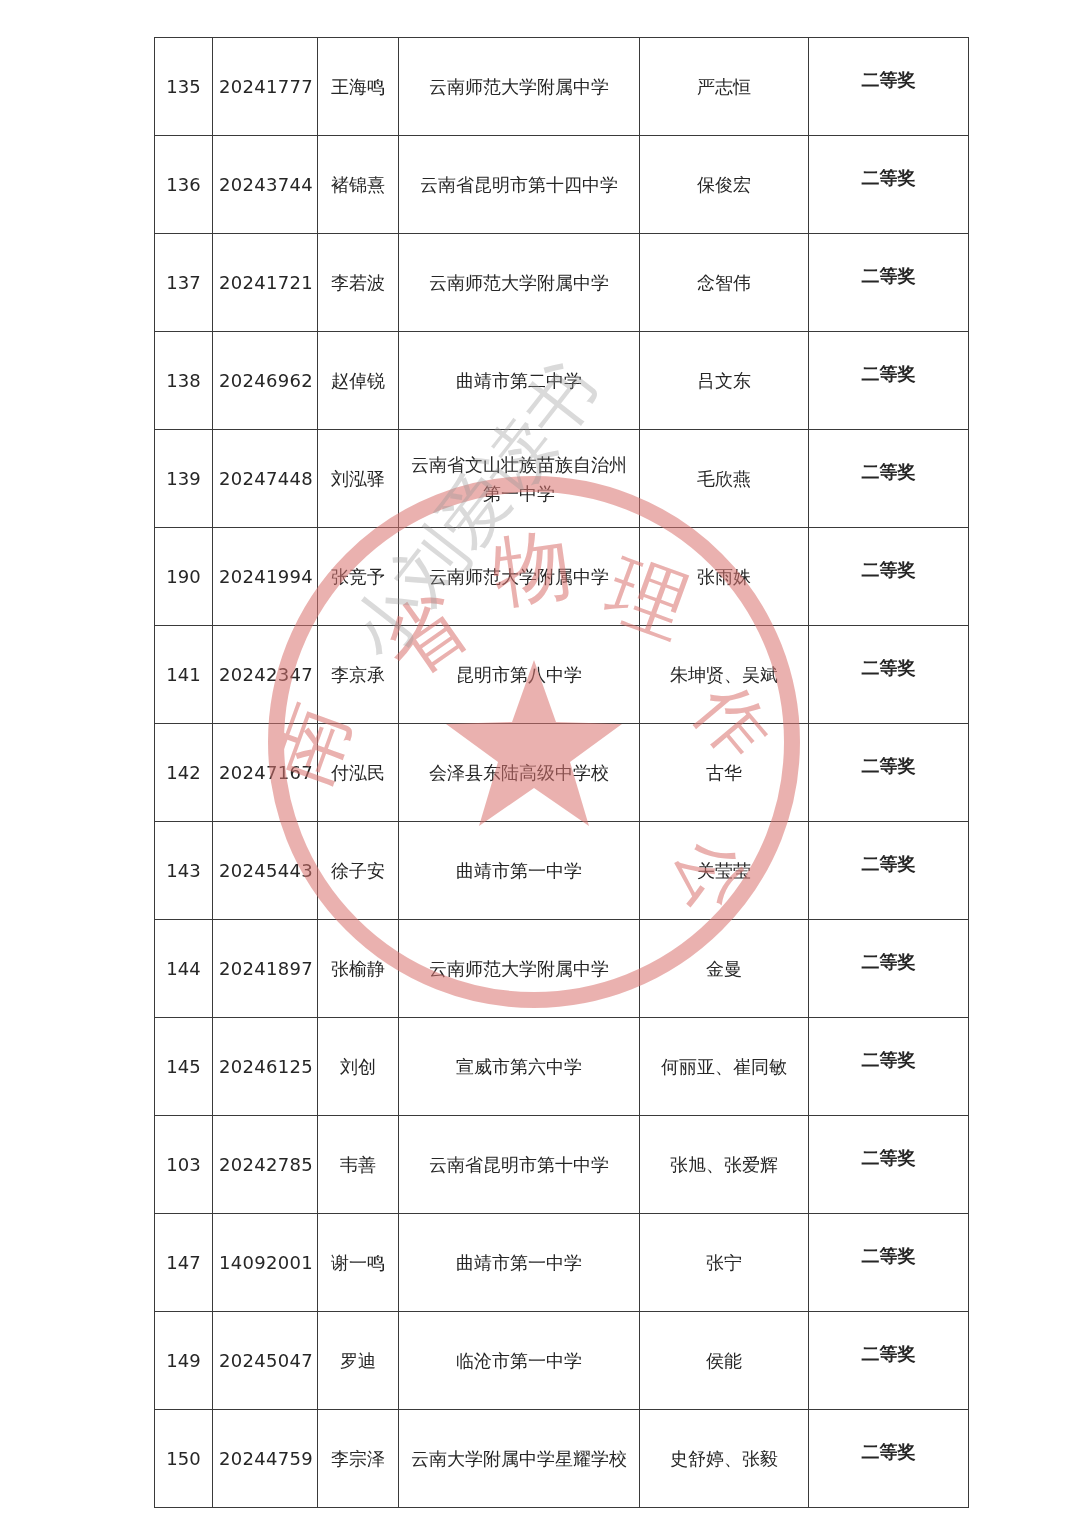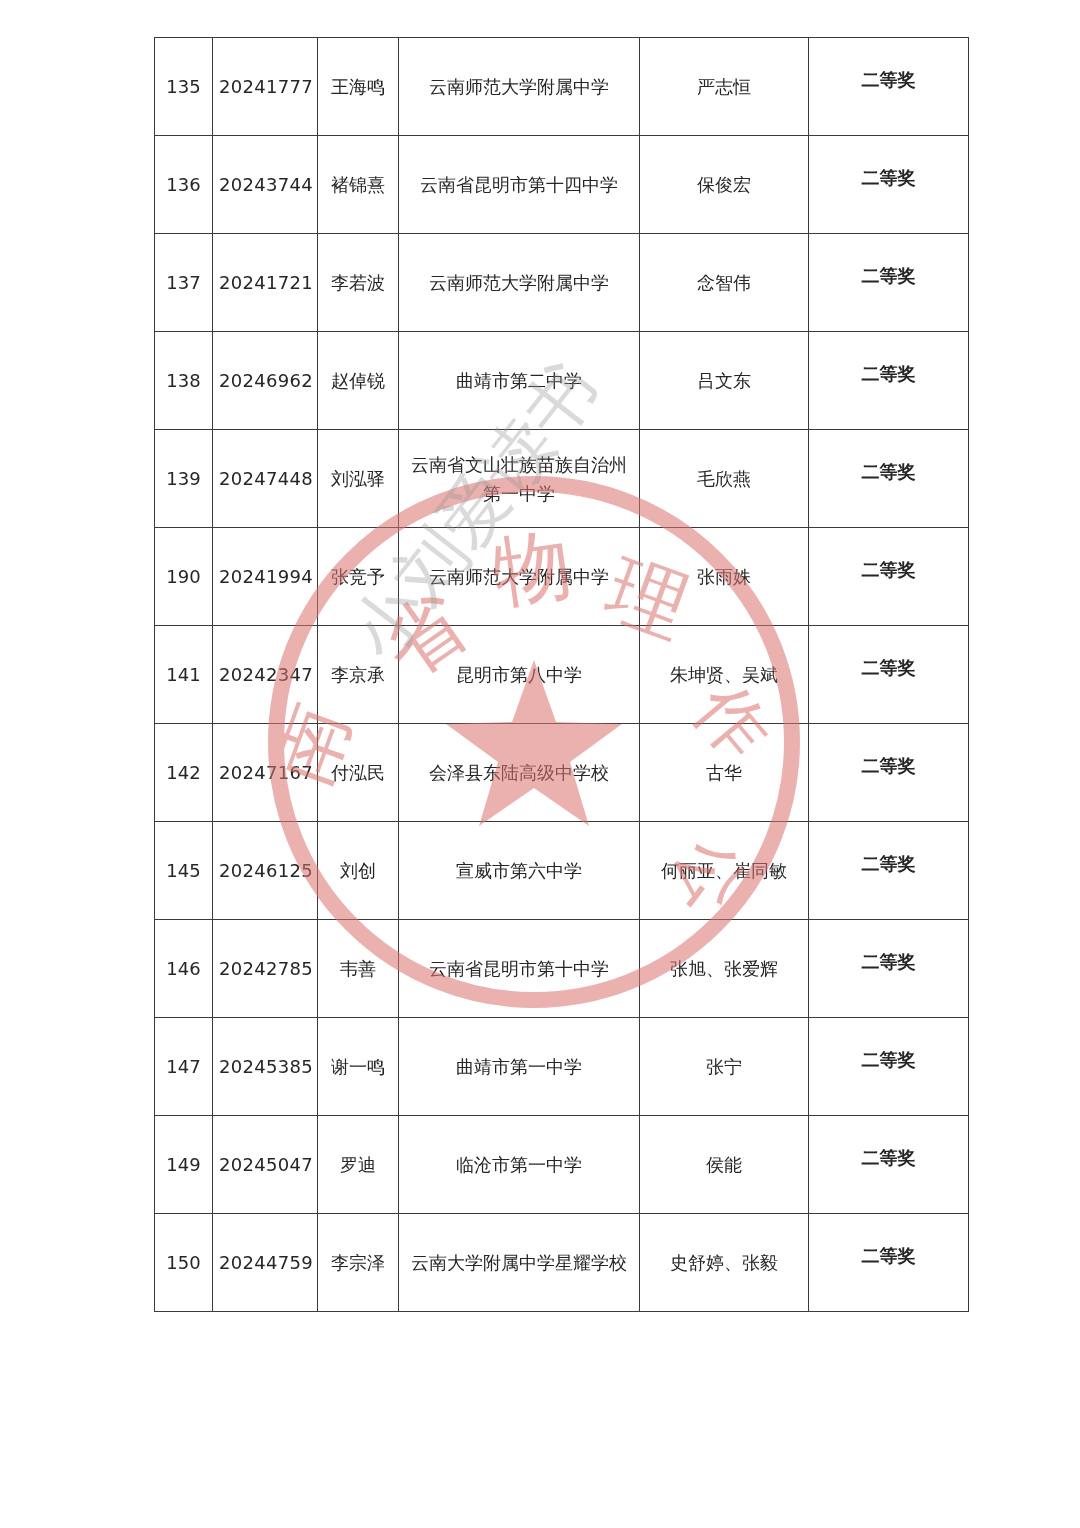--- a/index.html
+++ b/index.html
@@ -154,38 +154,54 @@
         </tr>
         <tr>
           <td class="idx">142</td>
           <td class="num">20247167</td>
           <td class="name">付泓民</td>
           <td class="school">会泽县东陆高级中学校</td>
           <td class="teacher">古华</td>
           <td class="award">二等奖</td>
         </tr>
         <tr>
+          <td class="idx">143</td>
+          <td class="num">20245443</td>
+          <td class="name">徐子安</td>
+          <td class="school">曲靖市第一中学</td>
+          <td class="teacher">关莹莹</td>
+          <td class="award">二等奖</td>
+        </tr>
+        <tr>
+          <td class="idx">144</td>
+          <td class="num">20241897</td>
+          <td class="name">张榆静</td>
+          <td class="school">云南师范大学附属中学</td>
+          <td class="teacher">金曼</td>
+          <td class="award">二等奖</td>
+        </tr>
+        <tr>
           <td class="idx">145</td>
           <td class="num">20246125</td>
           <td class="name">刘创</td>
           <td class="school">宣威市第六中学</td>
           <td class="teacher">何丽亚、崔同敏</td>
           <td class="award">二等奖</td>
         </tr>
         <tr>
-          <td class="idx">146</td>
+          <td class="idx">103</td>
           <td class="num">20242785</td>
           <td class="name">韦善</td>
           <td class="school">云南省昆明市第十中学</td>
           <td class="teacher">张旭、张爱辉</td>
           <td class="award">二等奖</td>
         </tr>
         <tr>
           <td class="idx">147</td>
-          <td class="num">20245385</td>
+          <td class="num">14092001</td>
           <td class="name">谢一鸣</td>
           <td class="school">曲靖市第一中学</td>
           <td class="teacher">张宁</td>
           <td class="award">二等奖</td>
         </tr>
         <tr>
           <td class="idx">149</td>
           <td class="num">20245047</td>
           <td class="name">罗迪</td>
           <td class="school">临沧市第一中学</td>

